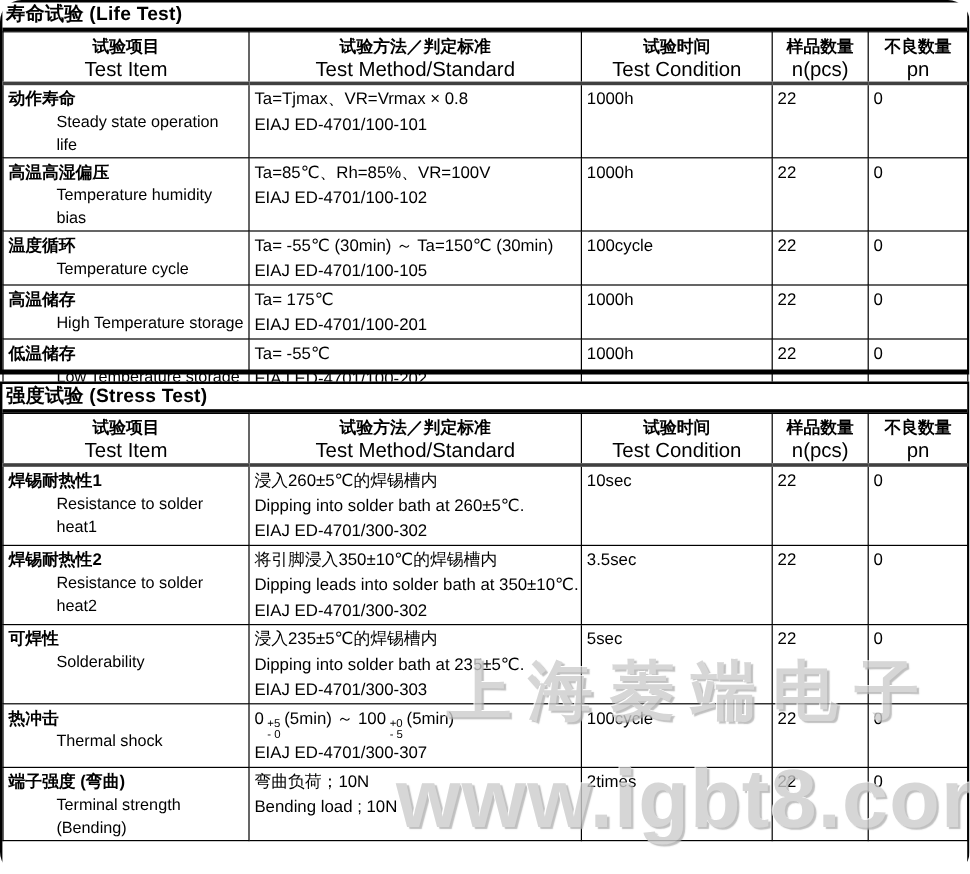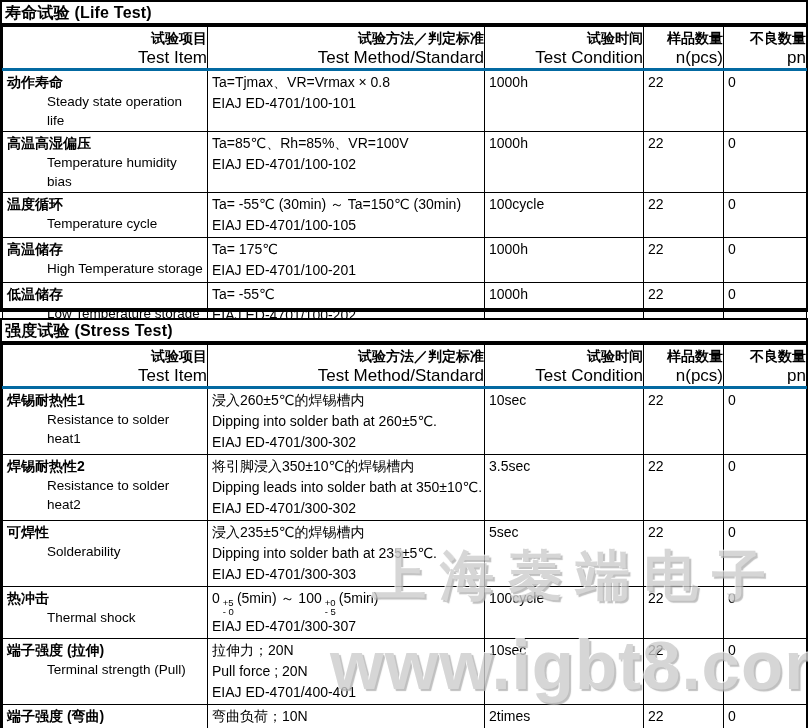--- a/index.html
+++ b/index.html
@@ -1,35 +1,35 @@
 <!DOCTYPE html>
 <html><head>
 <meta charset="utf-8">
 <style>
   html,body{margin:0;padding:0;background:#fff;}
   body{font-family:"Liberation Sans","DejaVu Sans",sans-serif;color:#000;}
-  .page{position:relative;width:808px;height:728px;background:#fff;overflow:hidden;}
+  .page{position:relative;width:808px;height:728px;background:#fff;overflow:hidden;border-radius:18px;}
 
   
   .sheet-table{position:absolute;left:0;width:808px;box-sizing:border-box;
                border:2px solid #000;border-bottom-width:4px;background:#fff;}
   .sheet-table.life{top:0;height:312px;}
   .sheet-table.stress{top:318px;height:487px;}
 
   .tbl-title{height:21px;line-height:21px;border-bottom:3px solid #000;
              font-weight:bold;font-size:16px;padding-left:3px;letter-spacing:.2px;}
 
   table{width:100%;border-collapse:collapse;table-layout:fixed;}
   col.c1{width:205px;} col.c2{width:277px;} col.c3{width:159px;}
   col.c4{width:80px;}  col.c5{width:83px;}
 
   th,td{border:1px solid #000;vertical-align:top;font-size:14px;
         padding:1px 4px;overflow:hidden;}
-  thead th{border-bottom:3px solid #0369a1;height:39px;vertical-align:middle;
-           font-weight:normal;text-align:right;padding:1px 0;}
+  thead th{border-bottom:3px solid #404040;height:39px;vertical-align:middle;
+           font-weight:normal;text-align:center;padding:1px 0;}
   thead .zh{font-weight:bold;line-height:20px;font-size:14px;}
   thead .en{font-weight:normal;line-height:19px;font-size:17px;}
 
   .c-item .zh{font-weight:bold;line-height:20px;}
   .c-item .en{line-height:19px;font-size:13.5px;margin-left:40px;}
   .c-method .line{line-height:21px;white-space:nowrap;}
   .c-method .line:empty{display:none;}
   .c-cond,.c-num{text-align:left;padding-top:2px;line-height:19px;}
 
   .life  tbody tr{height:40px;}
@@ -248,34 +248,20 @@
                 </span><span>(5min) ～ 100</span><span class="tol">
                   <span>+0</span>
                   <span>- 5</span>
                 </span><span>(5min)</span></div>
               <div class="line">EIAJ ED-4701/300-307</div>
             </td>
             <td class="c-cond">100cycle</td>
             <td class="c-num">22</td>
             <td class="c-num">0</td>
           </tr>
-          <tr class="row-4">
-            <td class="c-item">
-              <div class="zh">端子强度 (拉伸)</div>
-              <div class="en">Terminal strength (Pull)</div>
-            </td>
-            <td class="c-method">
-              <div class="line">拉伸力；20N</div>
-              <div class="line">Pull force ; 20N</div>
-              <div class="line">EIAJ ED-4701/400-401</div>
-            </td>
-            <td class="c-cond">10sec</td>
-            <td class="c-num">22</td>
-            <td class="c-num">0</td>
-          </tr>
           <tr class="row-5">
             <td class="c-item">
               <div class="zh">端子强度 (弯曲)</div>
               <div class="en">Terminal strength (Bending)</div>
             </td>
             <td class="c-method">
               <div class="line">弯曲负荷；10N</div>
               <div class="line">Bending load ; 10N</div>
             </td>
             <td class="c-cond">2times</td>

